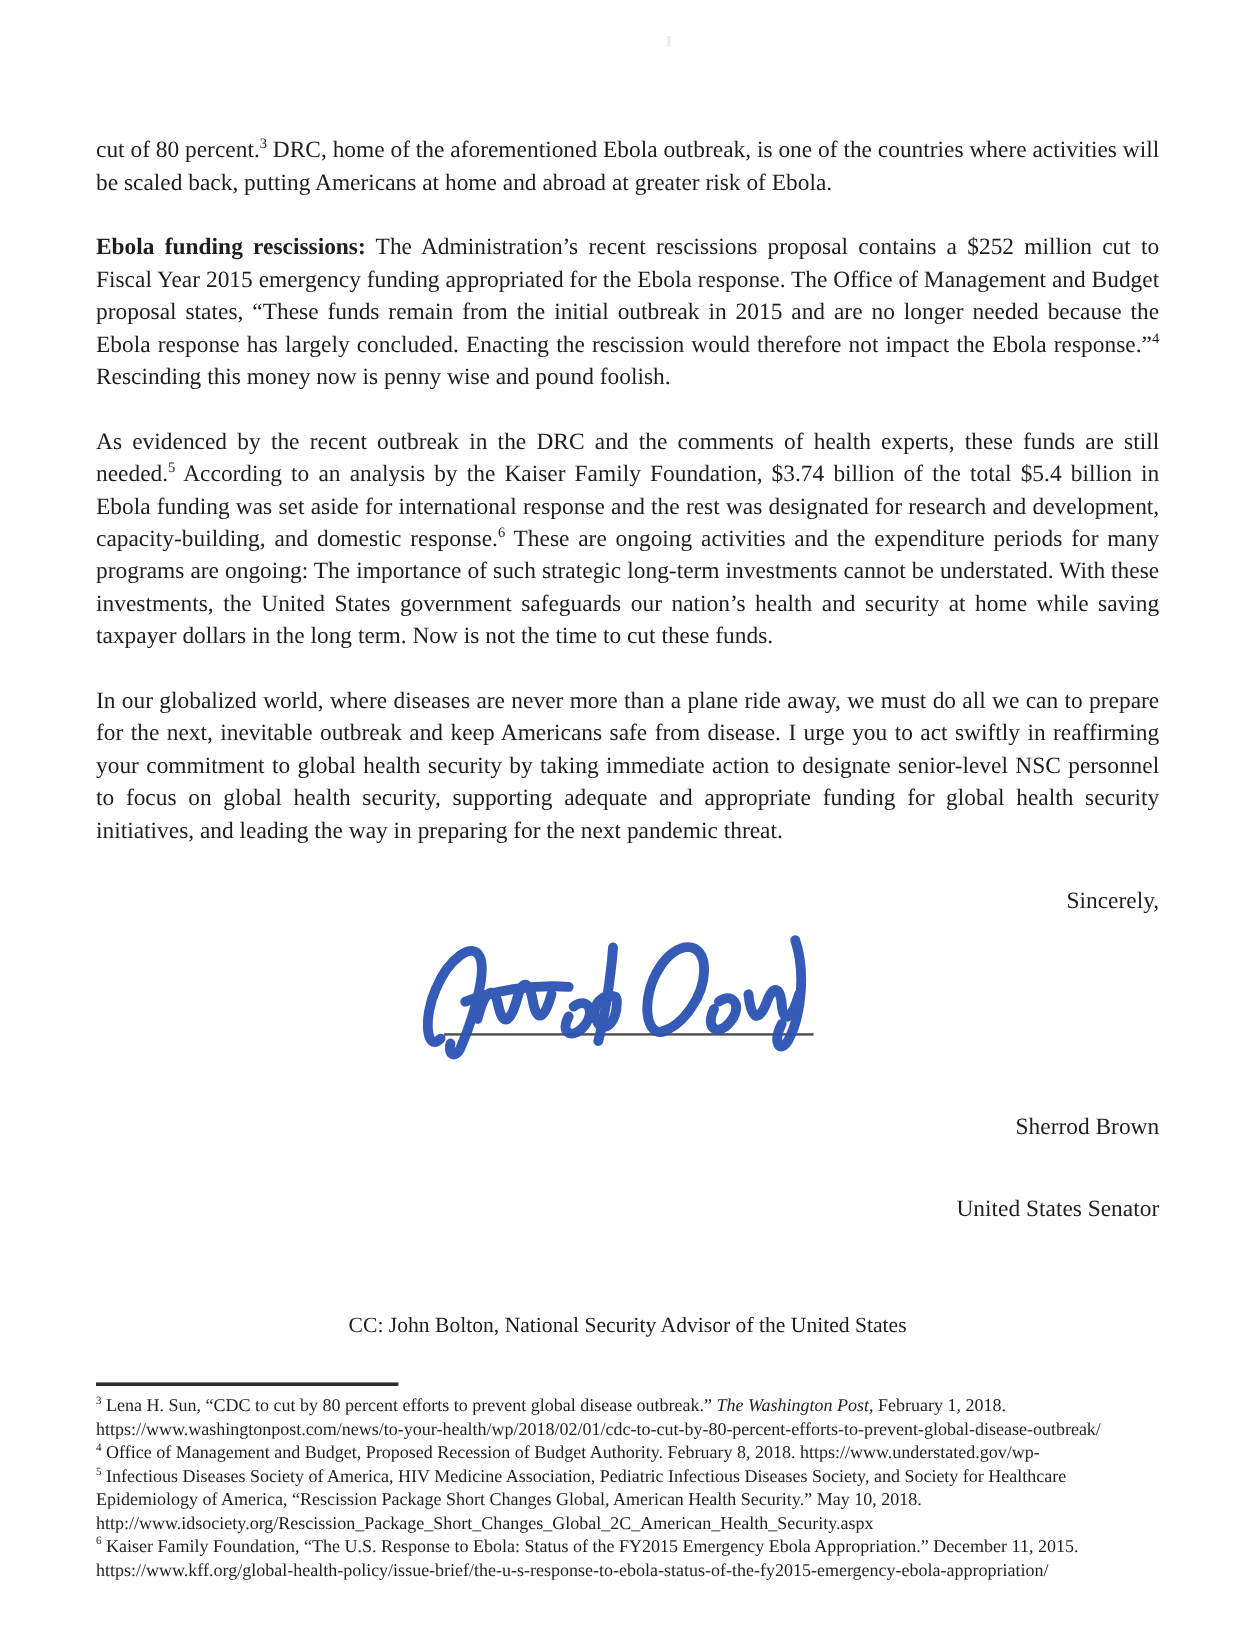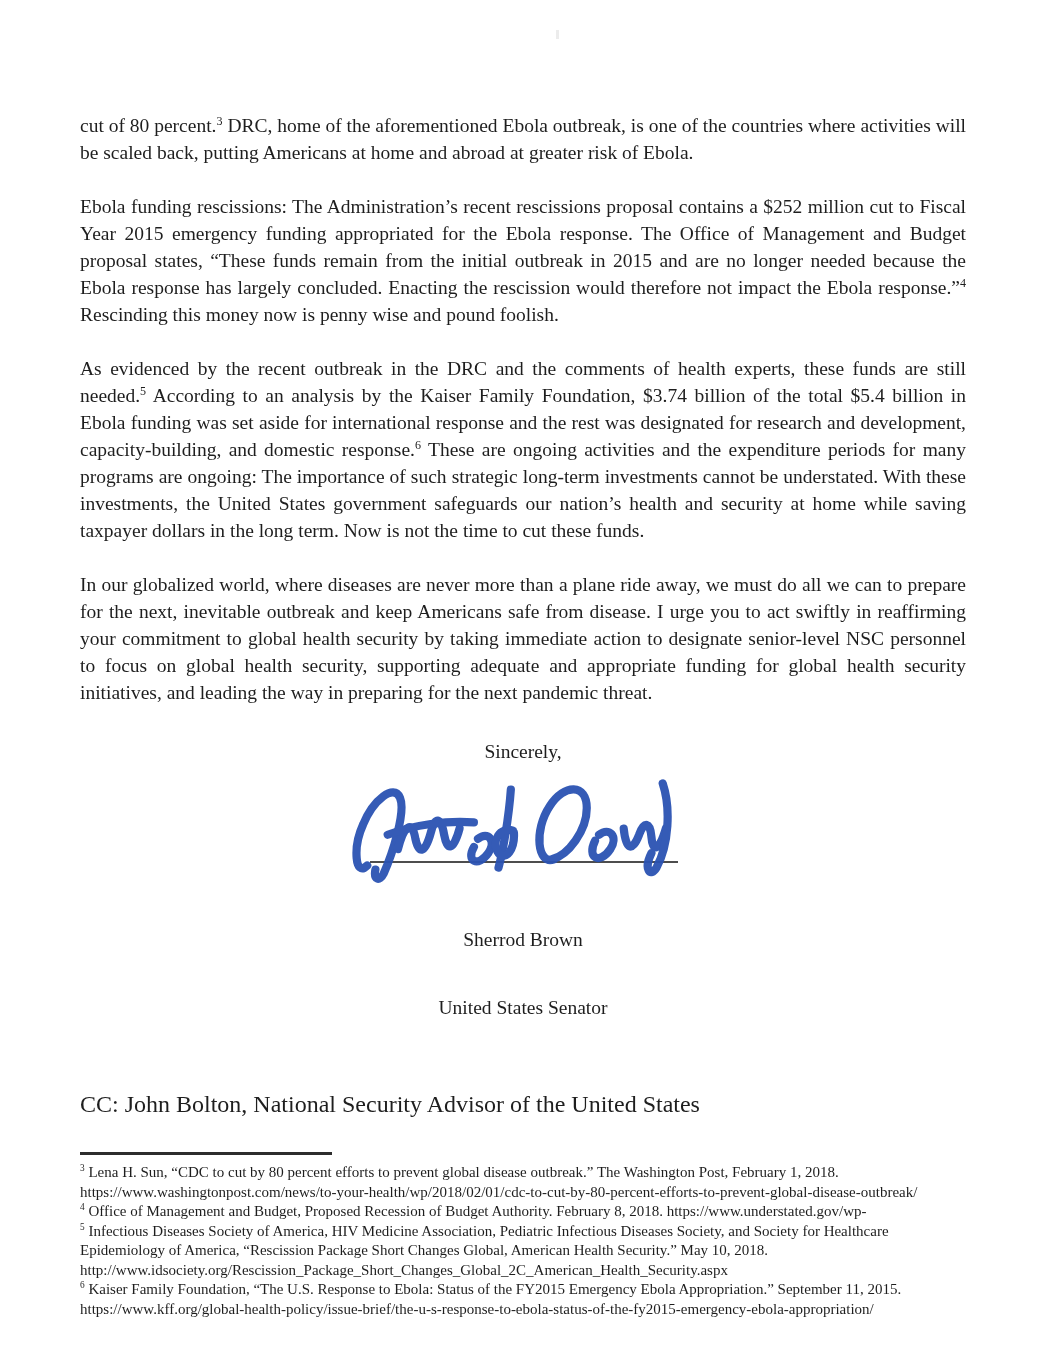--- a/index.html
+++ b/index.html
@@ -30,25 +30,25 @@
     font-size: 19.5px;
     line-height: 27px;
     text-align: justify;
     margin: 0 0 27px 0;
   }
   sup.seg-sup {
     font-size: 0.62em;
     line-height: 0;
     vertical-align: super;
   }
-  .seg-bold { font-weight: normal; }
-  .seg-italic { }
+  .seg-bold { font-weight: bold; }
+  .seg-italic { font-style: italic; }
   .seg-link { }
   .closing-block {
-    text-align: center;
+    text-align: right;
     margin-top: 32px;
   }
   .closing {
     font-size: 19.5px;
     line-height: 27px;
   }
   .sig-wrap {
     position: relative;
     width: 330px;
     height: 118px;
@@ -68,24 +68,24 @@
     top: 0;
     width: 330px;
     height: 118px;
   }
   .sig-name, .sig-title {
     font-size: 19.5px;
     line-height: 26px;
     margin-top: 42px;
   }
   .cc {
-    font-size: 24px;
+    font-size: 18px;
     line-height: 27px;
     margin: 70px 0 0 0;
-    text-align: left;
+    text-align: center;
   }
   .fn-sep {
     margin-top: 34px;
     width: 252px;
     height: 3px;
     background: #2d2d2d;
   }
   .footnotes {
     margin-top: 8px;
     font-size: 15px;
@@ -136,17 +136,17 @@
     </div>
 
     <p class="cc">CC: John Bolton, National Security Advisor of the United States</p>
 
     <div class="fn-sep"></div>
 
     <div class="footnotes">
       <p class="fn"><sup class="seg-sup">3</sup><span class="seg-normal"> Lena H. Sun, “CDC to cut by 80 percent efforts to prevent global disease outbreak.” </span><span class="seg-italic">The Washington Post</span><span class="seg-normal">, February 1, 2018.</span><br><span class="seg-link">https://www.washingtonpost.com/news/to-your-health/wp/2018/02/01/cdc-to-cut-by-80-percent-efforts-to-prevent-global-disease-outbreak/</span></p>
       <p class="fn"><sup class="seg-sup">4</sup><span class="seg-normal"> Office of Management and Budget, Proposed Recession of Budget Authority. February 8, 2018. </span><span class="seg-link">https://www.understated.gov/wp-</span><br></p>
       <p class="fn"><sup class="seg-sup">5</sup><span class="seg-normal"> Infectious Diseases Society of America, HIV Medicine Association, Pediatric Infectious Diseases Society, and Society for Healthcare Epidemiology of America, “Rescission Package Short Changes Global, American Health Security.” May 10, 2018.</span><br><span class="seg-link">http://www.idsociety.org/Rescission_Package_Short_Changes_Global_2C_American_Health_Security.aspx</span></p>
-      <p class="fn"><sup class="seg-sup">6</sup><span class="seg-normal"> Kaiser Family Foundation, “The U.S. Response to Ebola: Status of the FY2015 Emergency Ebola Appropriation.” September 11, 2015.</span><br><span class="seg-link">https://www.kff.org/global-health-policy/issue-brief/the-u-s-response-to-ebola-status-of-the-fy2015-emergency-ebola-appropriation/</span></p>
+      <p class="fn"><sup class="seg-sup">6</sup><span class="seg-normal"> Kaiser Family Foundation, “The U.S. Response to Ebola: Status of the FY2015 Emergency Ebola Appropriation.” December 11, 2015.</span><br><span class="seg-link">https://www.kff.org/global-health-policy/issue-brief/the-u-s-response-to-ebola-status-of-the-fy2015-emergency-ebola-appropriation/</span></p>
     </div>
 
   </div>
 </div>
 
 </body></html>

